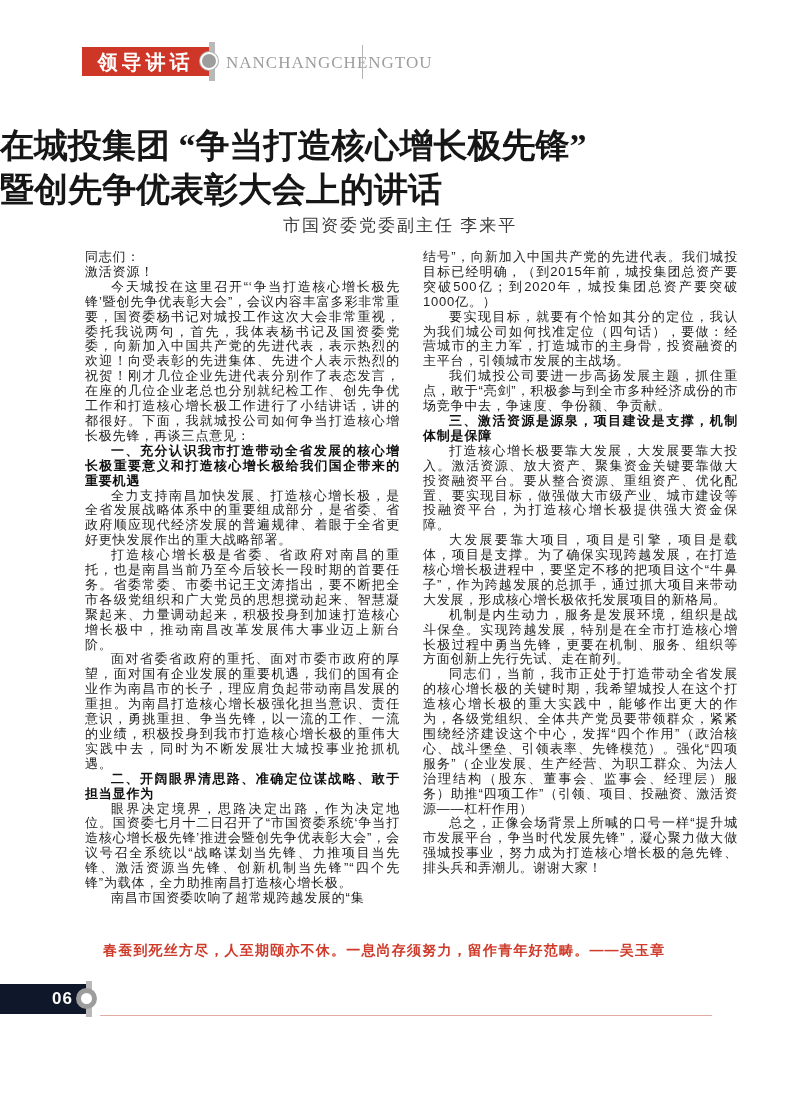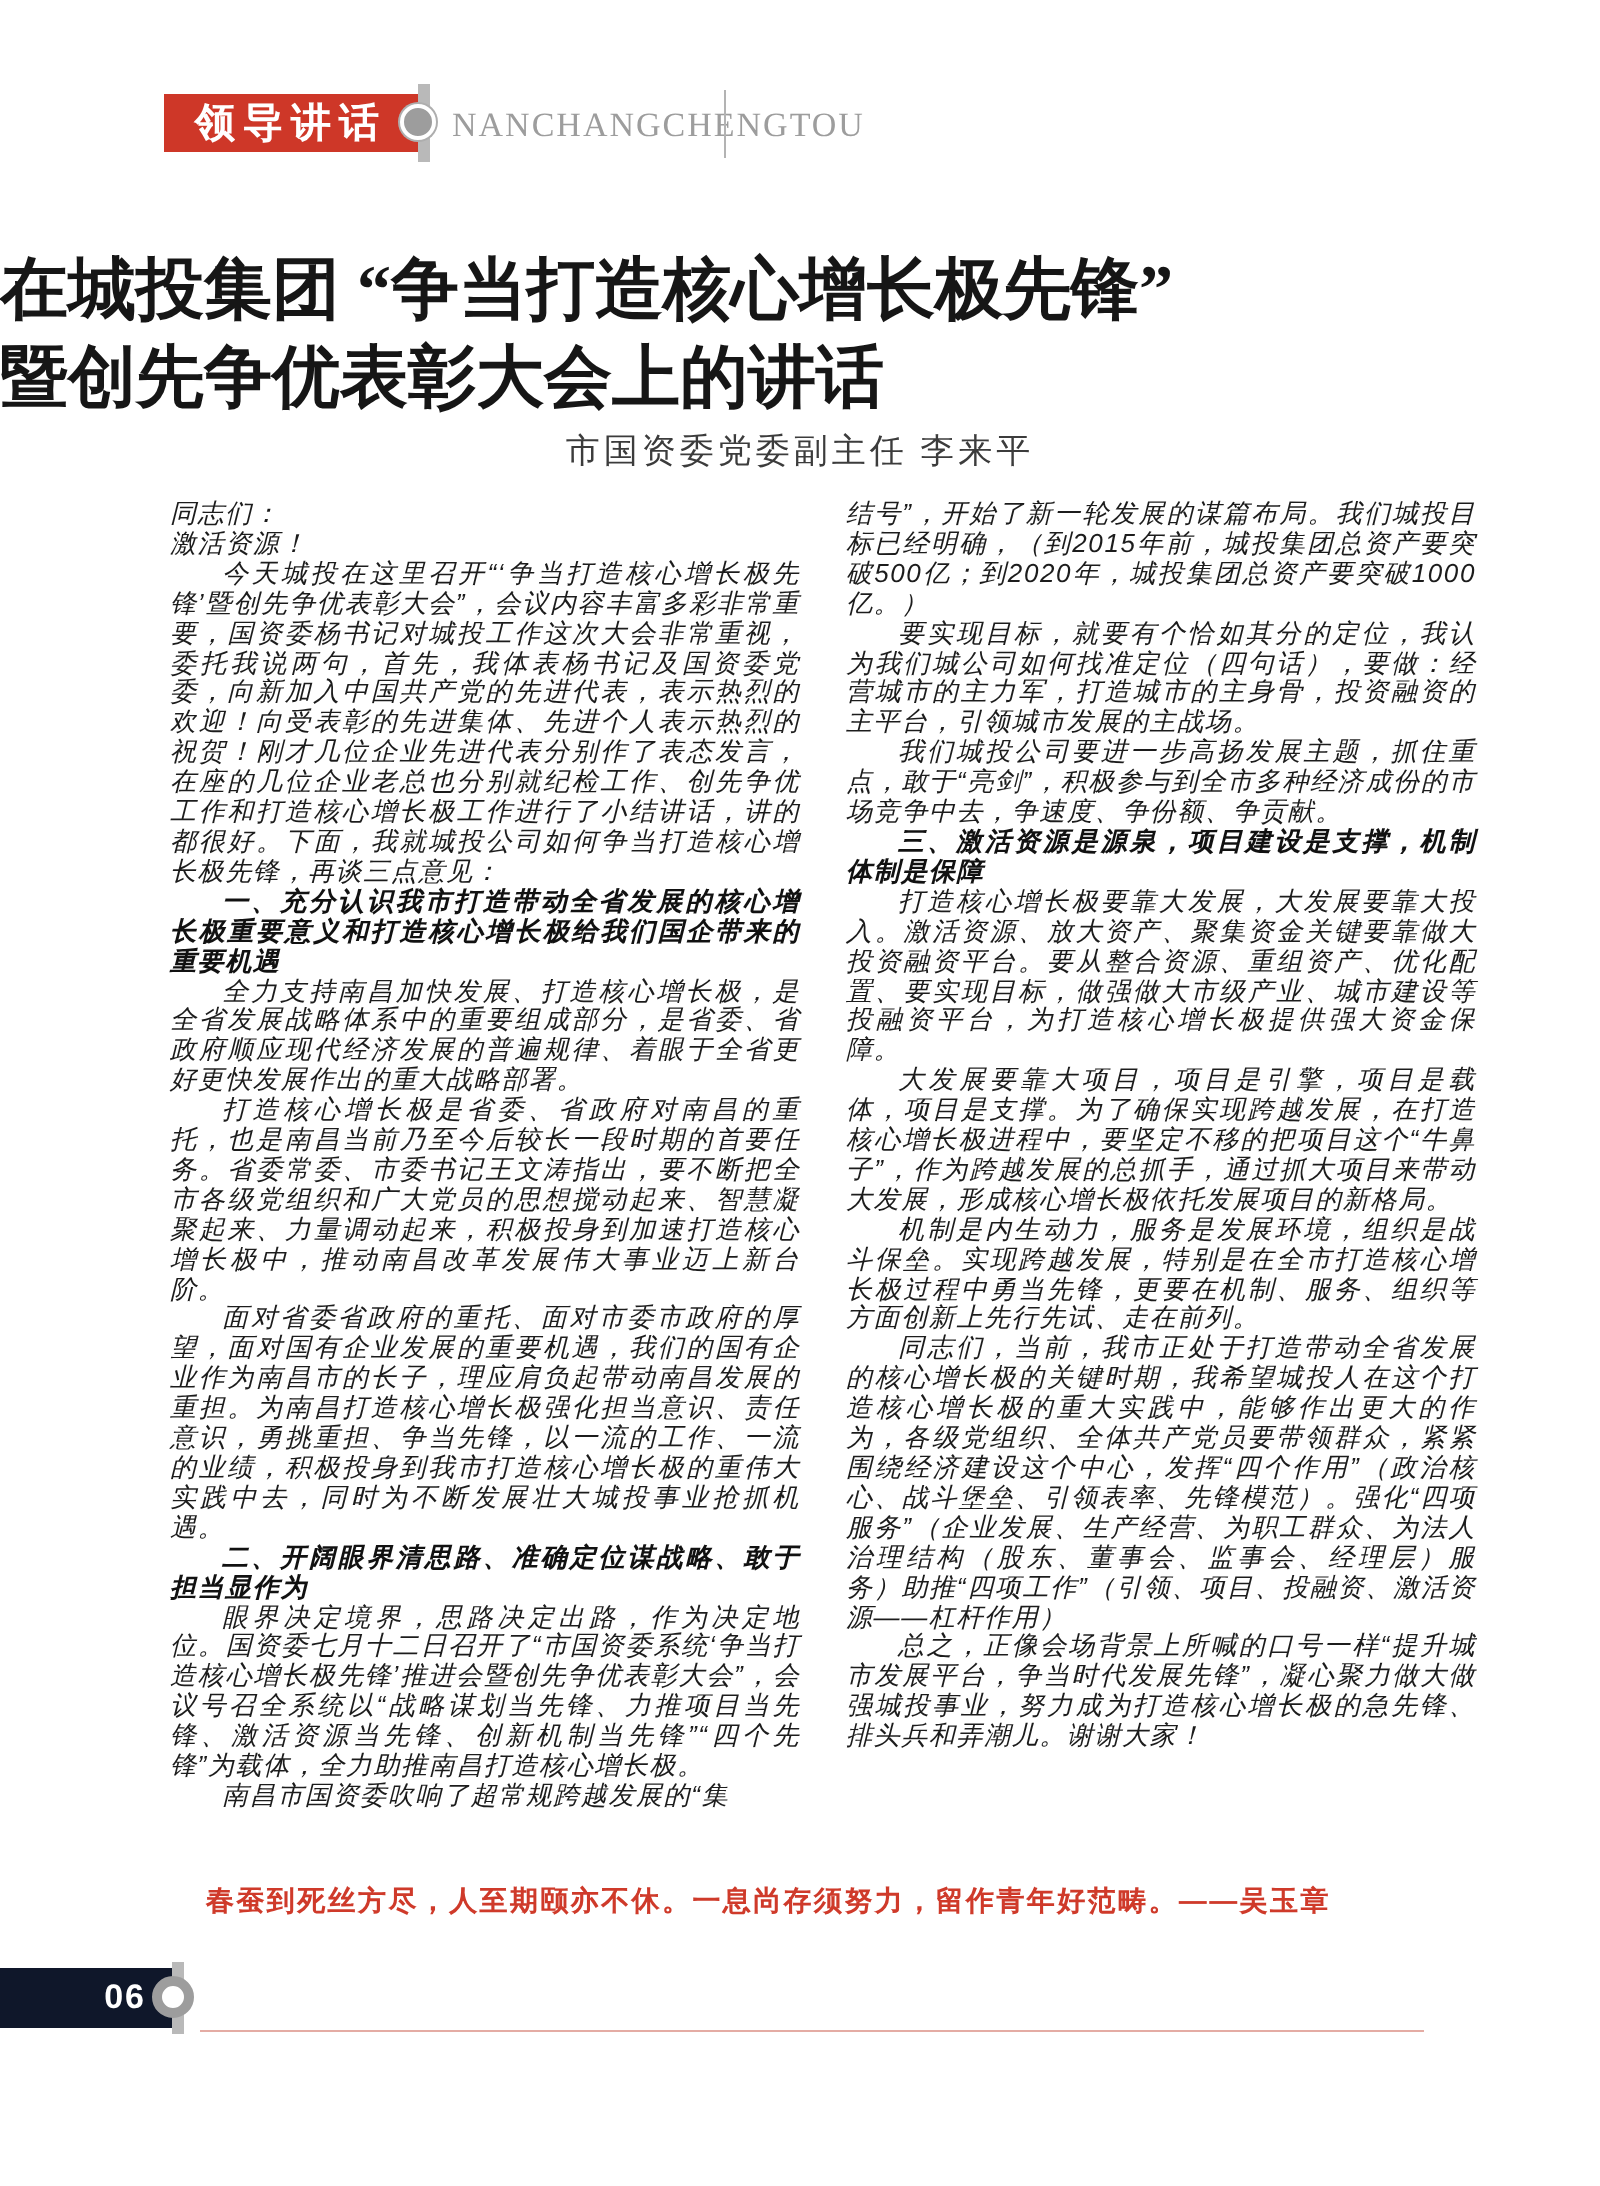--- a/index.html
+++ b/index.html
@@ -37,21 +37,21 @@
     font-size:34px; font-weight:bold; color:#161616; line-height:44px;
   }
   .byline {
     left:0; right:0; top:214px; text-align:center;
     font-family:"Liberation Serif","DejaVu Serif",serif;
     font-size:17px; color:#3c3c3c; letter-spacing:2px;
   }
 
   
   .columns { left:85px; top:250px; width:653px; display:flex; gap:23px; }
-  .col { width:315px;font-style:italic; }
+  .col { width:315px; }
   .para {
     margin:0; font-size:13px; line-height:14.9px; letter-spacing:0.8px;
     text-align:justify; color:#1c1c1c; font-weight:500;
   }
   .para.indent  { text-indent:2em; }
   .para.heading { text-indent:2em; font-weight:bold; color:#111; }
 
   
   .ftr-red {
     left:0; top:984px; width:86px; height:30px; box-sizing:border-box;
@@ -96,21 +96,21 @@
         <p class="para indent">今天城投在这里召开“‘争当打造核心增长极先锋’暨创先争优表彰大会”，会议内容丰富多彩非常重要，国资委杨书记对城投工作这次大会非常重视，委托我说两句，首先，我体表杨书记及国资委党委，向新加入中国共产党的先进代表，表示热烈的欢迎！向受表彰的先进集体、先进个人表示热烈的祝贺！刚才几位企业先进代表分别作了表态发言，在座的几位企业老总也分别就纪检工作、创先争优工作和打造核心增长极工作进行了小结讲话，讲的都很好。下面，我就城投公司如何争当打造核心增长极先锋，再谈三点意见：</p>
         <p class="para heading">一、充分认识我市打造带动全省发展的核心增长极重要意义和打造核心增长极给我们国企带来的重要机遇</p>
         <p class="para indent">全力支持南昌加快发展、打造核心增长极，是全省发展战略体系中的重要组成部分，是省委、省政府顺应现代经济发展的普遍规律、着眼于全省更好更快发展作出的重大战略部署。</p>
         <p class="para indent">打造核心增长极是省委、省政府对南昌的重托，也是南昌当前乃至今后较长一段时期的首要任务。省委常委、市委书记王文涛指出，要不断把全市各级党组织和广大党员的思想搅动起来、智慧凝聚起来、力量调动起来，积极投身到加速打造核心增长极中，推动南昌改革发展伟大事业迈上新台阶。</p>
         <p class="para indent">面对省委省政府的重托、面对市委市政府的厚望，面对国有企业发展的重要机遇，我们的国有企业作为南昌市的长子，理应肩负起带动南昌发展的重担。为南昌打造核心增长极强化担当意识、责任意识，勇挑重担、争当先锋，以一流的工作、一流的业绩，积极投身到我市打造核心增长极的重伟大实践中去，同时为不断发展壮大城投事业抢抓机遇。</p>
         <p class="para heading">二、开阔眼界清思路、准确定位谋战略、敢于担当显作为</p>
         <p class="para indent">眼界决定境界，思路决定出路，作为决定地位。国资委七月十二日召开了“市国资委系统‘争当打造核心增长极先锋’推进会暨创先争优表彰大会”，会议号召全系统以“战略谋划当先锋、力推项目当先锋、激活资源当先锋、创新机制当先锋”“四个先锋”为载体，全力助推南昌打造核心增长极。</p>
         <p class="para indent">南昌市国资委吹响了超常规跨越发展的“集</p>
       </div>
     <div class="col">
-        <p class="para plain">结号”，开始了新一轮发展的谋篇布局。我们城投目标已经明确，（到2015年前，城投集团总资产要突破500亿；到2020年，城投集团总资产要突破1000亿。）</p>
+        <p class="para plain">结号”，向新加入中国共产党的先进代表。我们城投目标已经明确，（到2015年前，城投集团总资产要突破500亿；到2020年，城投集团总资产要突破1000亿。）</p>
         <p class="para indent">要实现目标，就要有个恰如其分的定位，我认为我们城公司如何找准定位（四句话），要做：经营城市的主力军，打造城市的主身骨，投资融资的主平台，引领城市发展的主战场。</p>
         <p class="para indent">我们城投公司要进一步高扬发展主题，抓住重点，敢于“亮剑”，积极参与到全市多种经济成份的市场竞争中去，争速度、争份额、争贡献。</p>
         <p class="para heading">三、激活资源是源泉，项目建设是支撑，机制体制是保障</p>
         <p class="para indent">打造核心增长极要靠大发展，大发展要靠大投入。激活资源、放大资产、聚集资金关键要靠做大投资融资平台。要从整合资源、重组资产、优化配置、要实现目标，做强做大市级产业、城市建设等投融资平台，为打造核心增长极提供强大资金保障。</p>
         <p class="para indent">大发展要靠大项目，项目是引擎，项目是载体，项目是支撑。为了确保实现跨越发展，在打造核心增长极进程中，要坚定不移的把项目这个“牛鼻子”，作为跨越发展的总抓手，通过抓大项目来带动大发展，形成核心增长极依托发展项目的新格局。</p>
         <p class="para indent">机制是内生动力，服务是发展环境，组织是战斗保垒。实现跨越发展，特别是在全市打造核心增长极过程中勇当先锋，更要在机制、服务、组织等方面创新上先行先试、走在前列。</p>
         <p class="para indent">同志们，当前，我市正处于打造带动全省发展的核心增长极的关键时期，我希望城投人在这个打造核心增长极的重大实践中，能够作出更大的作为，各级党组织、全体共产党员要带领群众，紧紧围绕经济建设这个中心，发挥“四个作用”（政治核心、战斗堡垒、引领表率、先锋模范）。强化“四项服务”（企业发展、生产经营、为职工群众、为法人治理结构（股东、董事会、监事会、经理层）服务）助推“四项工作”（引领、项目、投融资、激活资源——杠杆作用）</p>
         <p class="para indent">总之，正像会场背景上所喊的口号一样“提升城市发展平台，争当时代发展先锋”，凝心聚力做大做强城投事业，努力成为打造核心增长极的急先锋、排头兵和弄潮儿。谢谢大家！</p>
       </div>
   </div>

